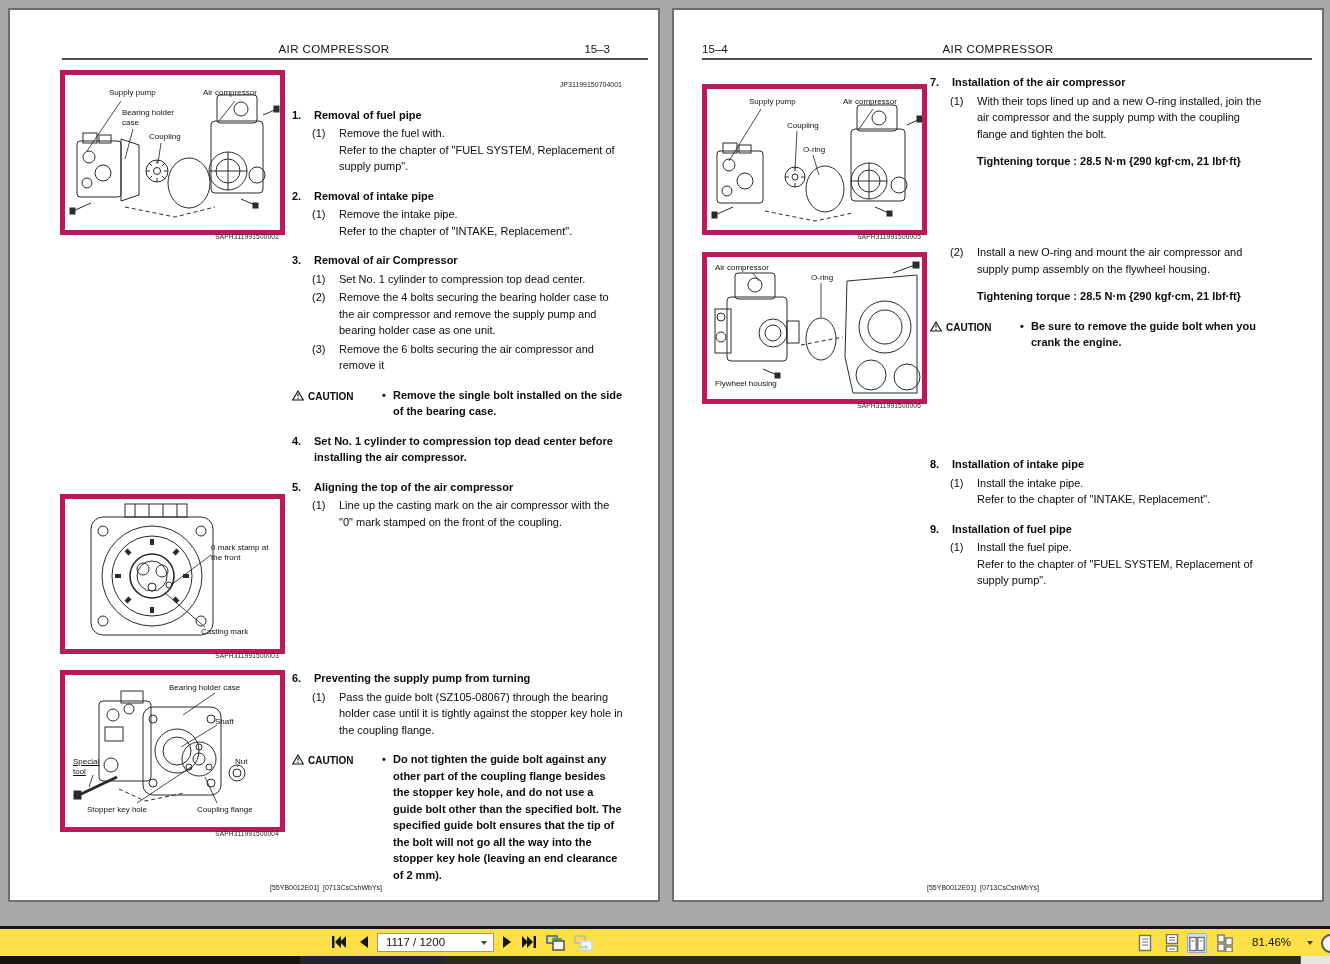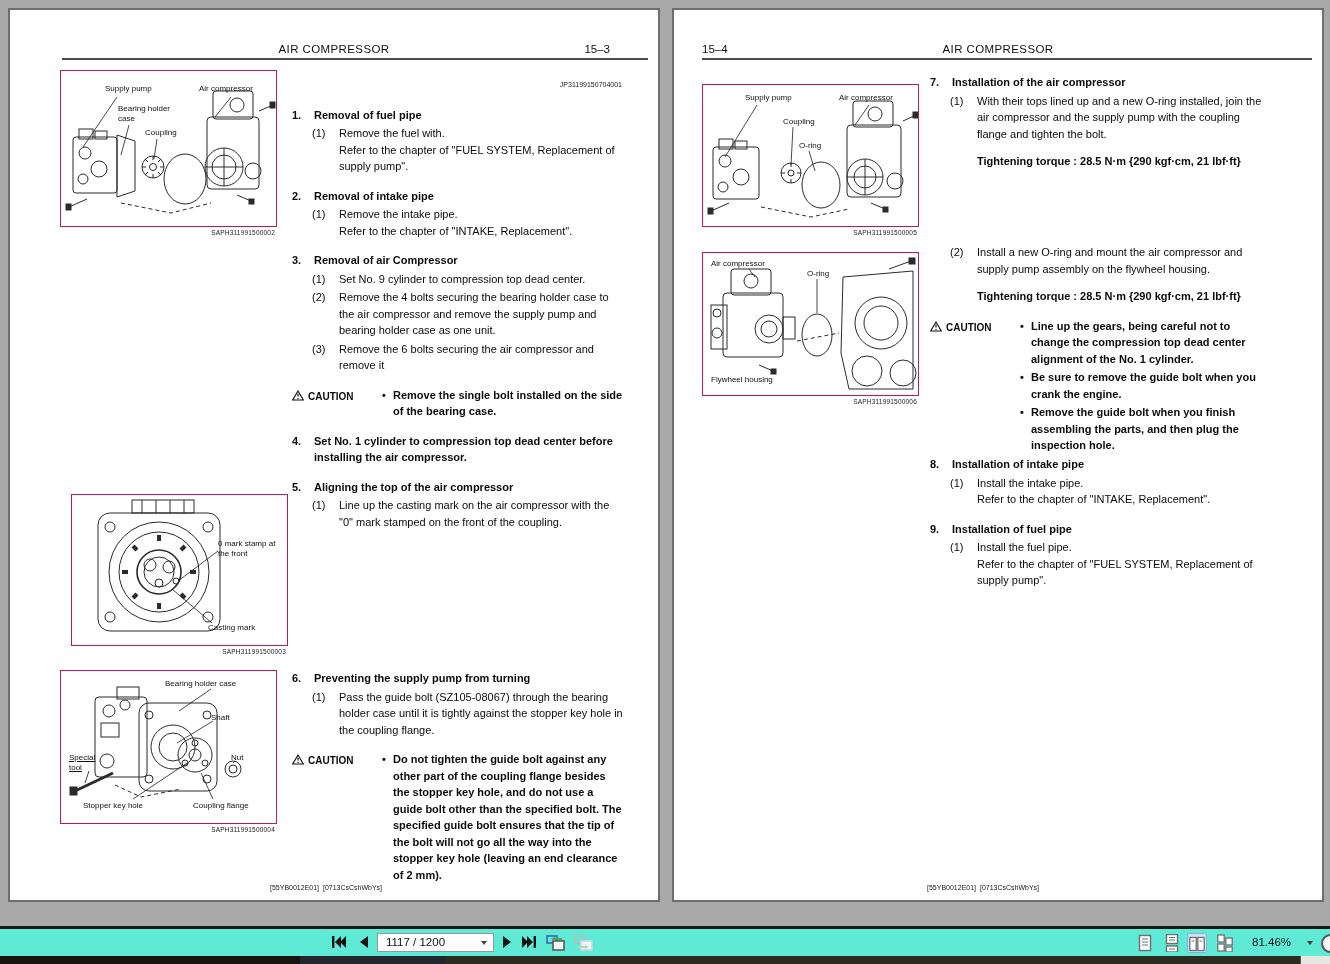--- a/index.html
+++ b/index.html
@@ -16,21 +16,21 @@
   #page-left{left:8px;}
   #page-right{left:672px;}
 
   
   .ph-title{position:absolute;top:33px;left:0;right:0;text-align:center;
             font-size:11.5px;letter-spacing:.4px;color:#111;}
   .ph-num{position:absolute;top:33px;font-size:11.5px;color:#111;}
   .ph-rule{position:absolute;top:48px;height:2px;background:#4c4c4c;}
 
   
-  .figure{position:absolute;border:1px solid #be185d;background:#fff;}
+  .figure{position:absolute;border:5px solid #be185d;background:#fff;}
   .figure svg{position:absolute;left:0;top:0;width:100%;height:100%;}
   .fig-label{position:absolute;font-size:8px;line-height:9.5px;color:#101010;white-space:nowrap;}
   .fig-label.wrap{white-space:normal;}
   .fig-cap{position:absolute;right:1px;bottom:-10px;font-size:6.5px;color:#222;letter-spacing:.2px;}
 
   
   .tcol{position:absolute;width:332px;font-size:11px;line-height:16.5px;color:#0b0b0b;}
   .t-title{font-size:15.5px;font-weight:bold;line-height:19px;}
   .t-code{font-size:7px;text-align:right;margin:5px 2px 6px 0;color:#222;}
   .sec{margin-top:13px;}
@@ -47,21 +47,21 @@
                  font-weight:bold;font-size:10px;padding-top:2px;}
   .caution-label svg{flex:none;margin-top:1px;}
   .caution-bullets{flex:1;}
   .cb{position:relative;padding-left:13px;font-weight:bold;margin-top:0;}
   .cb + .cb{margin-top:2px;}
   .cb::before{content:"•";position:absolute;left:2px;}
   .footer{position:absolute;bottom:9px;font-size:7px;color:#161616;white-space:pre;}
 
   
   .dark-edge{position:absolute;left:0;top:926px;width:1330px;height:3px;background:#161616;}
-  .statusbar{position:absolute;left:0;top:929px;width:1330px;height:27px;background:#5eead4;}
+  .statusbar{position:absolute;left:0;top:929px;width:1330px;height:27px;background:#fde047;}
   .sb-btn{position:absolute;top:6px;width:18px;height:16px;background:none;border:none;padding:0;cursor:pointer;}
   .page-box{position:absolute;left:377px;top:4px;width:117px;height:19px;background:#fff;
             border:1px solid #979797;box-sizing:border-box;font-size:11.5px;line-height:17px;
             padding-left:8px;color:#111;}
   .pb-caret{position:absolute;right:6px;top:7px;width:0;height:0;
             border-left:3.5px solid transparent;border-right:3.5px solid transparent;
             border-top:4px solid #444;}
   .layout-btn{position:absolute;top:4px;width:20px;height:20px;background:none;border:none;padding:1px;cursor:pointer;}
   .layout-btn.selected{background:#cde2f7;border:1px solid #84b2df;border-radius:2px;}
   .zoom-text{position:absolute;left:1252px;top:7px;font-size:11.5px;color:#141414;}
@@ -129,21 +129,21 @@
           <line x1="96" y1="68" x2="93" y2="88"></line>
         </g>
       </svg>
       <span class="fig-label" style="left:44px;top:13px;">Supply pump</span>
       <span class="fig-label" style="left:138px;top:13px;">Air compressor</span>
       <span class="fig-label wrap" style="left:57px;top:33px;width:64px;">Bearing holder case</span>
       <span class="fig-label" style="left:84px;top:57px;">Coupling</span>
       <span class="fig-cap">SAPH311991500002</span>
     </div>
 
-    <div class="figure" style="left:50px;top:484px;width:215px;height:150px;margin-left:11px;">
+    <div class="figure" style="left:50px;top:484px;width:215px;height:150px;">
       <svg viewBox="0 0 215 150">
         <g stroke="#2b2b2b" fill="none" stroke-width="1">
           <rect x="60" y="5" width="62" height="13"></rect>
           <line x1="70" y1="5" x2="70" y2="18"></line>
             <line x1="84" y1="5" x2="84" y2="18"></line>
           <line x1="98" y1="5" x2="98" y2="18"></line>
             <line x1="112" y1="5" x2="112" y2="18"></line>
           <rect x="26" y="18" width="122" height="118" rx="12"></rect>
           <circle cx="38" cy="32" r="5"></circle>
             <circle cx="136" cy="32" r="5"></circle>
@@ -250,21 +250,21 @@
         <div class="step-more">Refer to the chapter of "INTAKE, Replacement".</div>
       </div>
 
       <div class="sec">
         <div class="sec-h">
             <span class="num">3.</span>
             <span class="ht">Removal of air Compressor</span>
           </div>
         <div class="step">
             <span class="sn">(1)</span>
-            <span class="st">Set No. 9 cylinder to compression top dead center.</span>
+            <span class="st">Set No. 1 cylinder to compression top dead center.</span>
           </div>
         <div class="step">
             <span class="sn">(2)</span>
             <span class="st">Remove the 4 bolts securing the bearing holder case to the air compressor and remove the supply pump and bearing holder case as one unit.</span>
           </div>
         <div class="step">
             <span class="sn">(3)</span>
             <span class="st">Remove the 6 bolts securing the air compressor and remove it</span>
           </div>
       </div>
@@ -440,23 +440,21 @@
       <div class="caution">
         <div class="caution-label">
           <svg width="12" height="11" viewBox="0 0 12 11">
               <path d="M6 1 L11.3 10 H0.7 Z" fill="none" stroke="#111" stroke-width="1.1"></path>
               <line x1="6" y1="3.8" x2="6" y2="6.6" stroke="#111" stroke-width="1.2"></line>
               <circle cx="6" cy="8.4" r="0.7" fill="#111"></circle>
             </svg>
           <span>CAUTION</span>
         </div>
         <div class="caution-bullets">
-          <div class="cb"><span>Line up the gears, being careful not to change the compression top dead center alignment of the No. 1 cylinder.</span></div>
           <div class="cb"><span>Be sure to remove the guide bolt when you crank the engine.</span></div>
-          <div class="cb"><span>Remove the guide bolt when you finish assembling the parts, and then plug the inspection hole.</span></div>
         </div>
       </div>
     </div>
 
     <div class="tcol" style="left:256px;top:446px;">
       <div class="sec" style="margin-top:0;">
         <div class="sec-h">
             <span class="num">8.</span>
             <span class="ht">Installation of intake pipe</span>
           </div>

